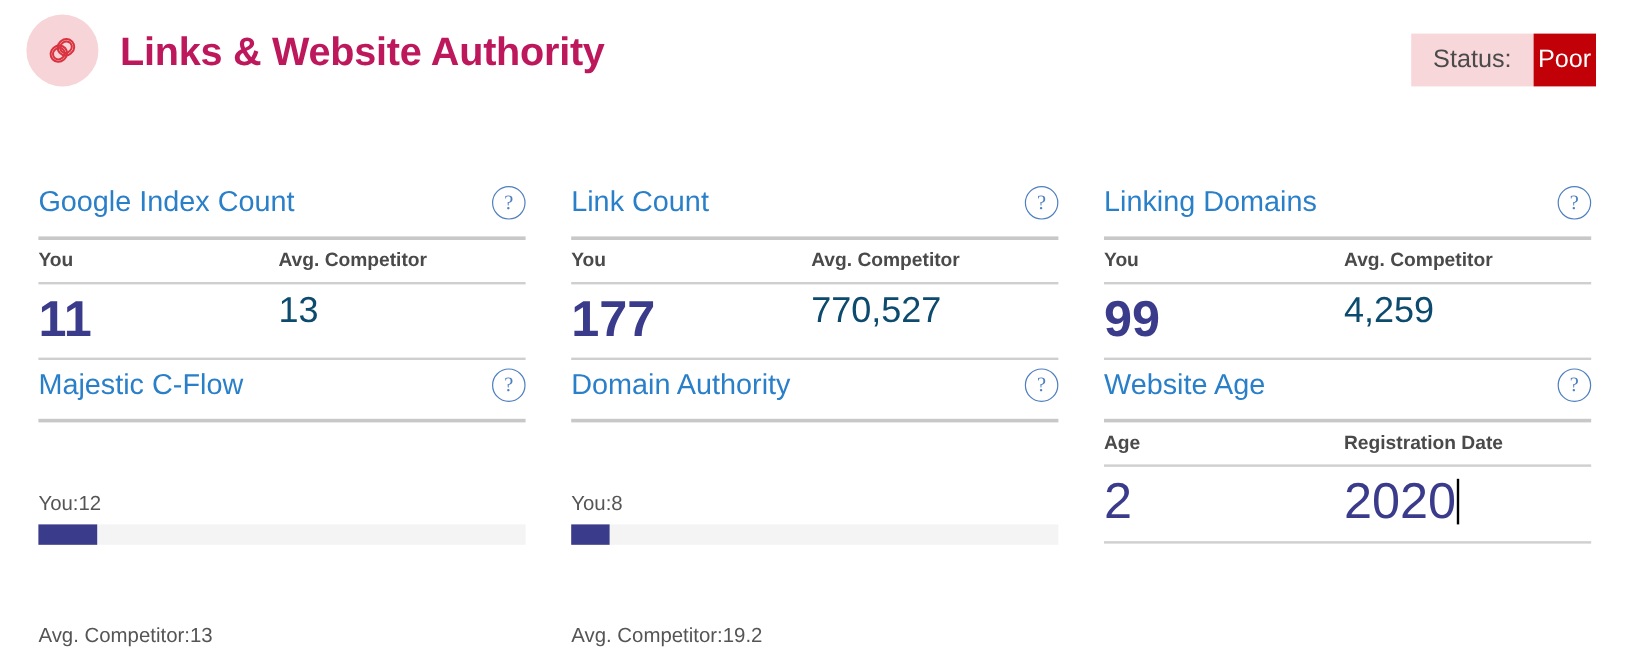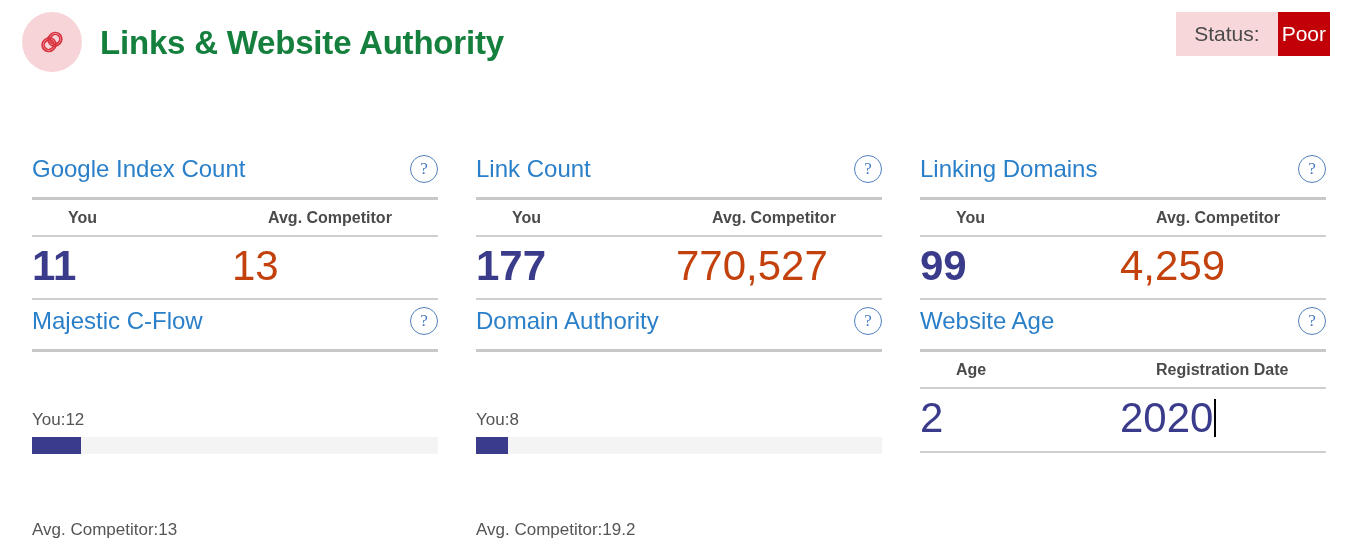--- a/index.html
+++ b/index.html
@@ -38,30 +38,30 @@
     background: #f7d4d7;
     display: flex;
     align-items: center;
     justify-content: center;
     flex: none;
   }
   .link-badge svg { display: block; }
   .page-title {
     font-size: 33px;
     font-weight: bold;
-    color: #15803d;
+    color: #be185d;
     letter-spacing: -0.2px;
     white-space: nowrap;
     line-height: 1;
   }
 
   .status-badge {
     position: absolute;
     right: 35px;
-    top: 12px;
+    top: 28px;
     display: flex;
     align-items: stretch;
     height: 44px;
     font-size: 21px;
   }
   .status-label {
     background: #f8d7da;
     color: #4a4a4a;
     display: flex;
     align-items: center;
@@ -123,43 +123,43 @@
   .rule-thin {
     height: 2px;
     background: #cfcfcf;
   }
 
   
   .stat-cols {
     display: flex;
     padding: 10px 0 9px 0;
   }
-  .col-you { width: 200px; margin-left: 36px; }
+  .col-you { width: 200px; }
   .col-comp { flex: 1; }
   .col-head {
     font-size: 16px;
     font-weight: bold;
     color: #4a4a4a;
     line-height: 1;
   }
   .stat-values {
     display: flex;
     padding: 6px 0 10px 0;
   }
   .stat-you {
     width: 200px;
     font-size: 42px;
     font-weight: bold;
     color: #3b3b8c;
     line-height: 1.08;
   }
   .stat-comp {
     flex: 1;
-    font-size: 42px;
-    color: #c2410c;
+    font-size: 30px;
+    color: #0c4a6e;
     line-height: 1.08;
   }
   .stat-you-plain {
     width: 200px;
     font-size: 42px;
     color: #3b3b8c;
     line-height: 1.08;
   }
   .stat-comp-navy {
     flex: 1;

